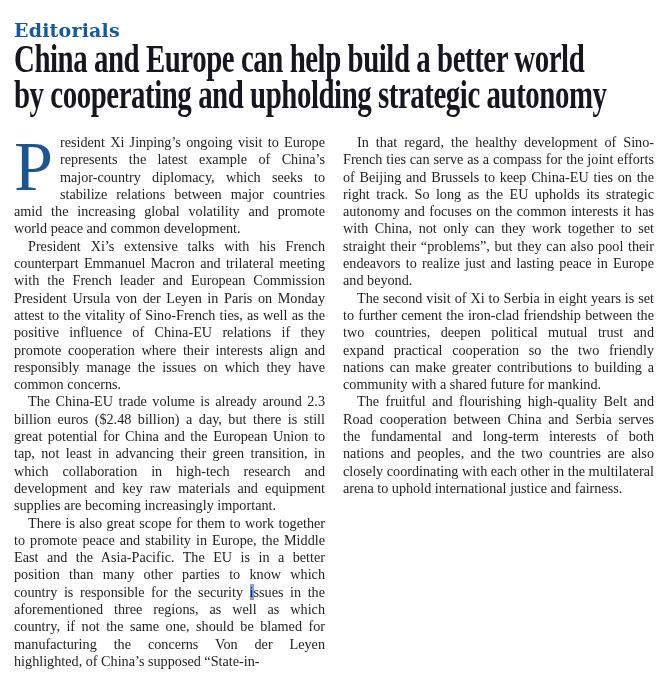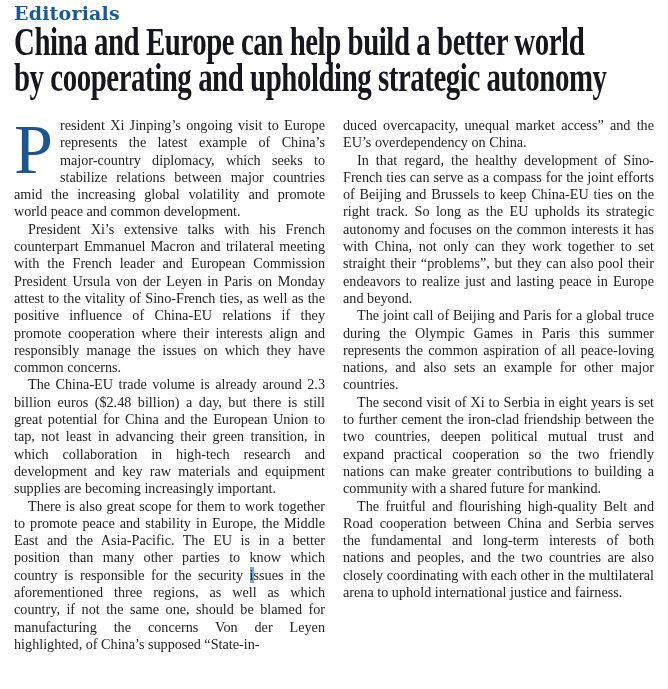--- a/index.html
+++ b/index.html
@@ -7,21 +7,21 @@
     padding: 0;
     background: #ffffff;
     width: 668px;
     height: 689px;
     overflow: hidden;
   }
   .page {
     box-sizing: border-box;
     width: 668px;
     height: 582px;
-    padding: 2px 14px 0 14px;
+    padding: 19px 14px 0 14px;
     background: #ffffff;
   }
   .kicker {
     font-family: "DejaVu Serif", serif;
     font-weight: bold;
     font-size: 19px;
     line-height: 22px;
     color: #155a9c;
     letter-spacing: 0.2px;
   }
@@ -89,20 +89,18 @@
       <p class="lead">
         <span class="dropcap">P</span><span>resident Xi Jinping’s ongoing visit to Europe represents the latest example of China’s major-country diplomacy, which seeks to stabilize relations between major countries amid the increasing global volatility and promote world peace and common development.</span>
       </p>
 
     <p>President Xi’s extensive talks with his French counterpart Emmanuel Macron and trilateral meeting with the French leader and European Commission President Ursula von der Leyen in Paris on Monday attest to the vitality of Sino-French ties, as well as the positive influence of China-EU relations if they promote cooperation where their interests align and responsibly manage the issues on which they have common concerns.</p>
         <p>The China-EU trade volume is already around 2.3 billion euros ($2.48 billion) a day, but there is still great potential for China and the European Union to tap, not least in advancing their green transition, in which collaboration in high-tech research and development and key raw materials and equipment supplies are becoming increasingly important.</p>
         <p><span>There is also great scope for them to work together to promote peace and stability in Europe, the Middle East and the Asia-Pacific. The EU is in a better position than many other parties to know which country is responsible for the security </span><span class="sel">i</span><span>ssues in the aforementioned three regions, as well as which country, if not the same one, should be blamed for manufacturing the concerns Von der Leyen highlighted, of China’s supposed “State-in-</span></p>
       </div>
     <div class="col" id="col-right">
 
-    <p class="cont">duced overcapacity, unequal market access” and the EU’s overdependency on China.</p>
         <p>In that regard, the healthy development of Sino-French ties can serve as a compass for the joint efforts of Beijing and Brussels to keep China-EU ties on the right track. So long as the EU upholds its strategic autonomy and focuses on the common interests it has with China, not only can they work together to set straight their “problems”, but they can also pool their endeavors to realize just and lasting peace in Europe and beyond.</p>
-        <p>The joint call of Beijing and Paris for a global truce during the Olympic Games in Paris this summer represents the common aspiration of all peace-loving nations, and also sets an example for other major countries.</p>
         <p>The second visit of Xi to Serbia in eight years is set to further cement the iron-clad friendship between the two countries, deepen political mutual trust and expand practical cooperation so the two friendly nations can make greater contributions to building a community with a shared future for mankind.</p>
         <p>The fruitful and flourishing high-quality Belt and Road cooperation between China and Serbia serves the fundamental and long-term interests of both nations and peoples, and the two countries are also closely coordinating with each other in the multilateral arena to uphold international justice and fairness.</p>
       </div>
   </div>
 </div>
 
 </body></html>

